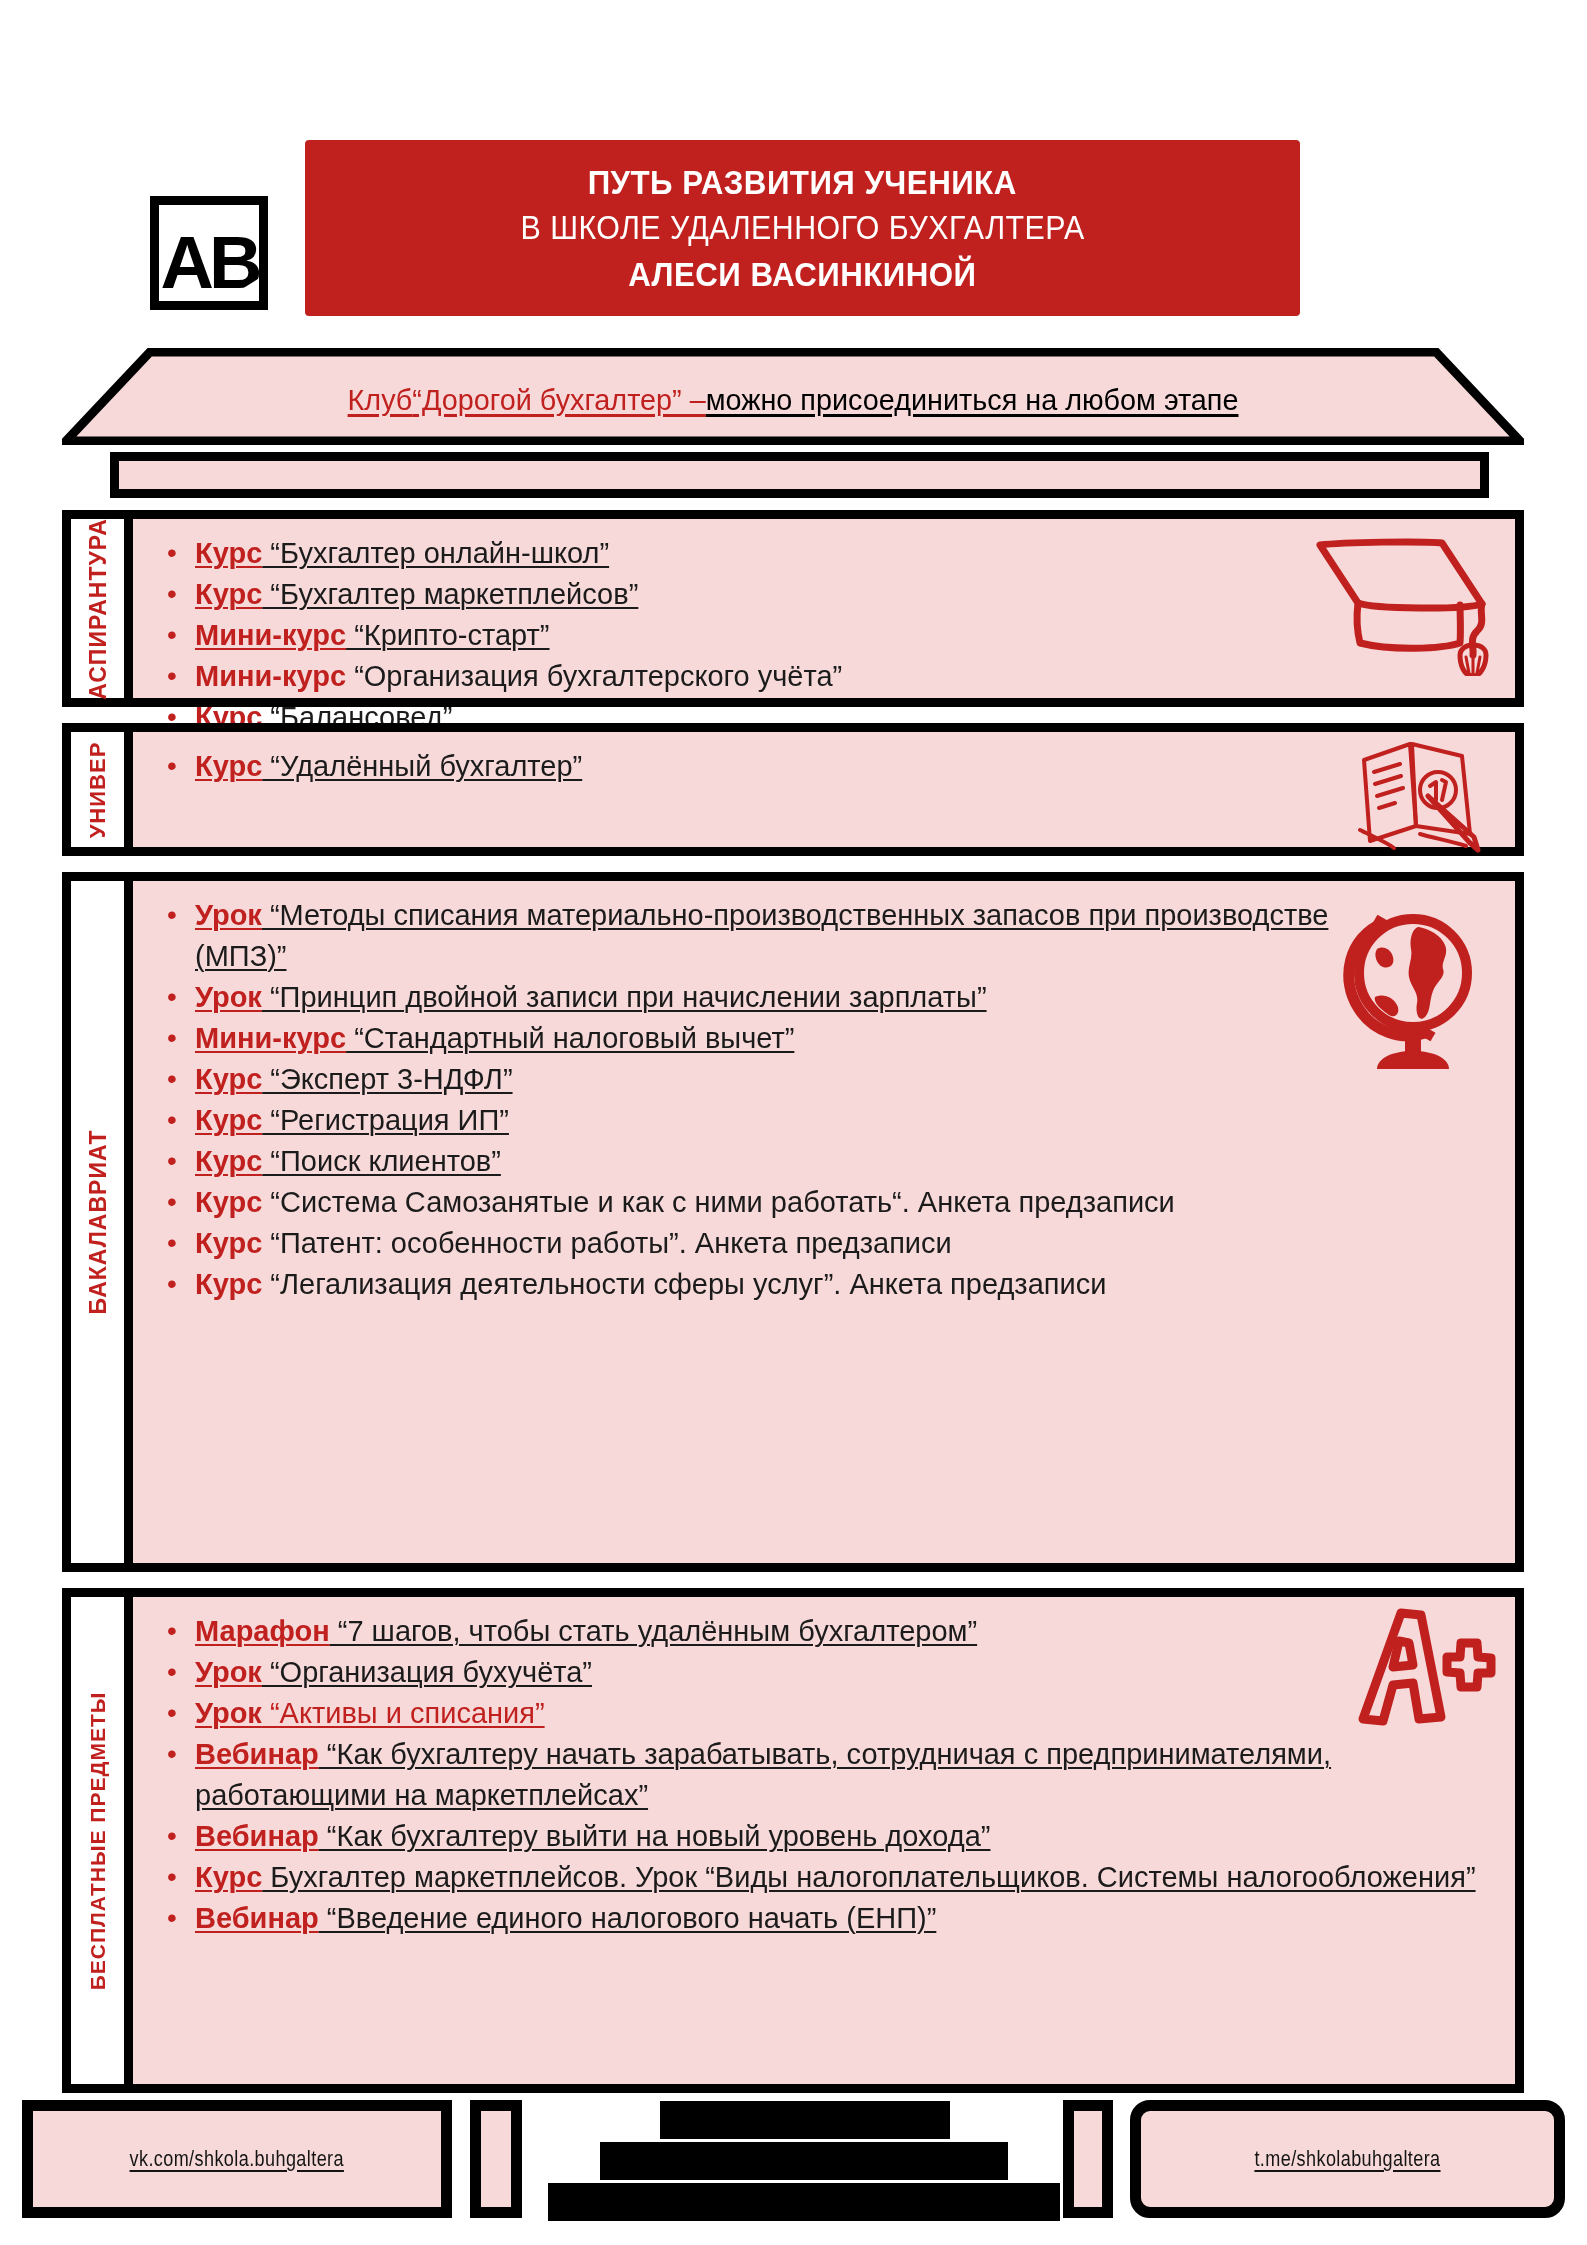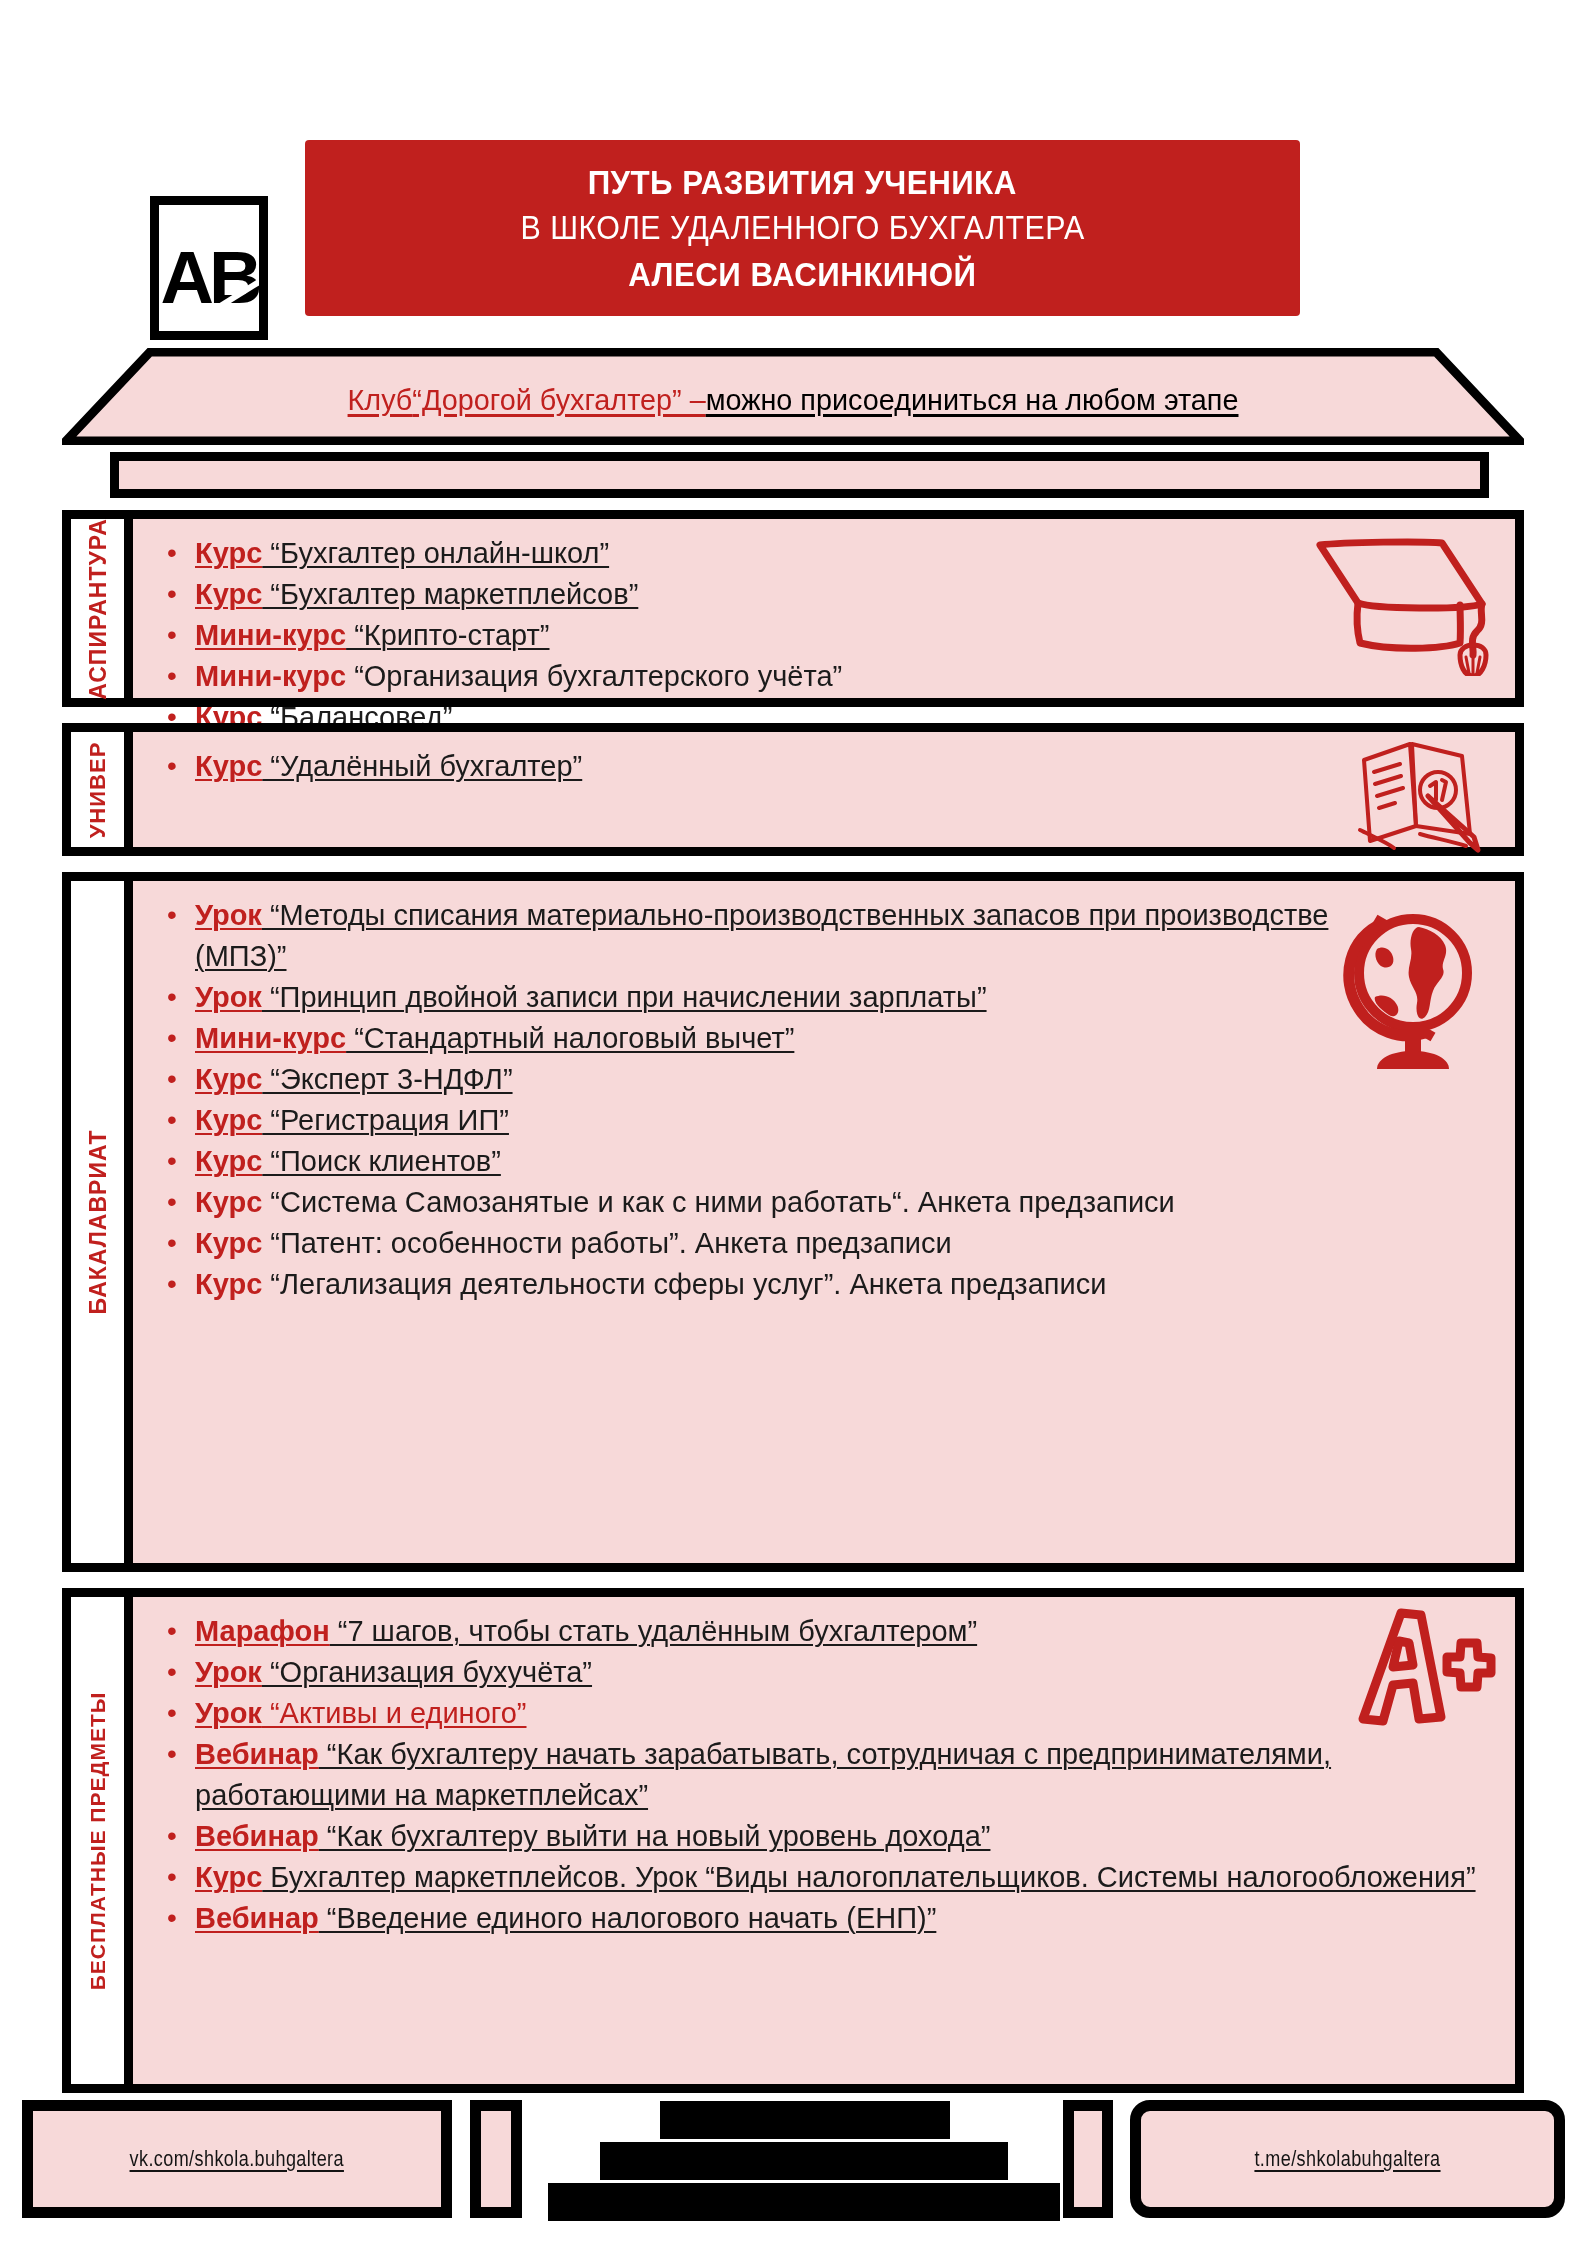--- a/index.html
+++ b/index.html
@@ -26,21 +26,21 @@
     left: 0; top: 0;
     width: 1587px;
     height: 340px;
   }
 
   .logo-box {
     position: absolute;
     left: 150px;
     top: 196px;
     width: 118px;
-    height: 144px;
+    height: 114px;
     border: 9px solid #000000;
     background: #ffffff;
     display: flex;
     align-items: center;
     justify-content: center;
     overflow: hidden;
   }
   .logo-text {
     font-family: "Liberation Sans", sans-serif;
     font-weight: bold;
@@ -376,21 +376,21 @@
   </div>
 
   <div class="section" id="sec-free">
     <div class="sec-label">
       <span>БЕСПЛАТНЫЕ ПРЕДМЕТЫ</span>
     </div>
     <div class="sec-body">
       <ul class="items">
         <li style="padding-right:140px"><span class="kw u">Марафон</span><span class="u"> “7 шагов, чтобы стать удалённым бухгалтером”</span></li>
         <li style="padding-right:140px"><span class="kw u">Урок</span><span class="u"> “Организация бухучёта”</span></li>
-        <li style="padding-right:140px"><span class="kw u">Урок</span><span class="u rtxt"> “Активы и единого”</span></li>
+        <li style="padding-right:140px"><span class="kw u">Урок</span><span class="u rtxt"> “Активы и списания”</span></li>
         <li><span class="kw u">Вебинар</span><span class="u"> “Как бухгалтеру начать зарабатывать, сотрудничая с предпринимателями, работающими на маркетплейсах”</span></li>
         <li><span class="kw u">Вебинар</span><span class="u"> “Как бухгалтеру выйти на новый уровень дохода”</span></li>
         <li><span class="kw u">Курс</span><span class="u"> Бухгалтер маркетплейсов. Урок “Виды налогоплательщиков. Системы налогообложения”</span></li>
         <li><span class="kw u">Вебинар</span><span class="u"> “Введение единого налогового начать (ЕНП)”</span></li>
       </ul>
       <div class="icon-slot" id="icon-aplus">
         <svg viewBox="0 0 140 135" width="140" height="135">
           <g fill="none" stroke="#c0201e" stroke-width="9" stroke-linejoin="round" stroke-linecap="round">
             <path d="M44 8 L64 10 L84 112 L62 114 L56 78 L36 80 L26 116 L6 114 Z"></path>
             <path d="M42 36 L52 38 L56 60 L36 62 Z"></path>

